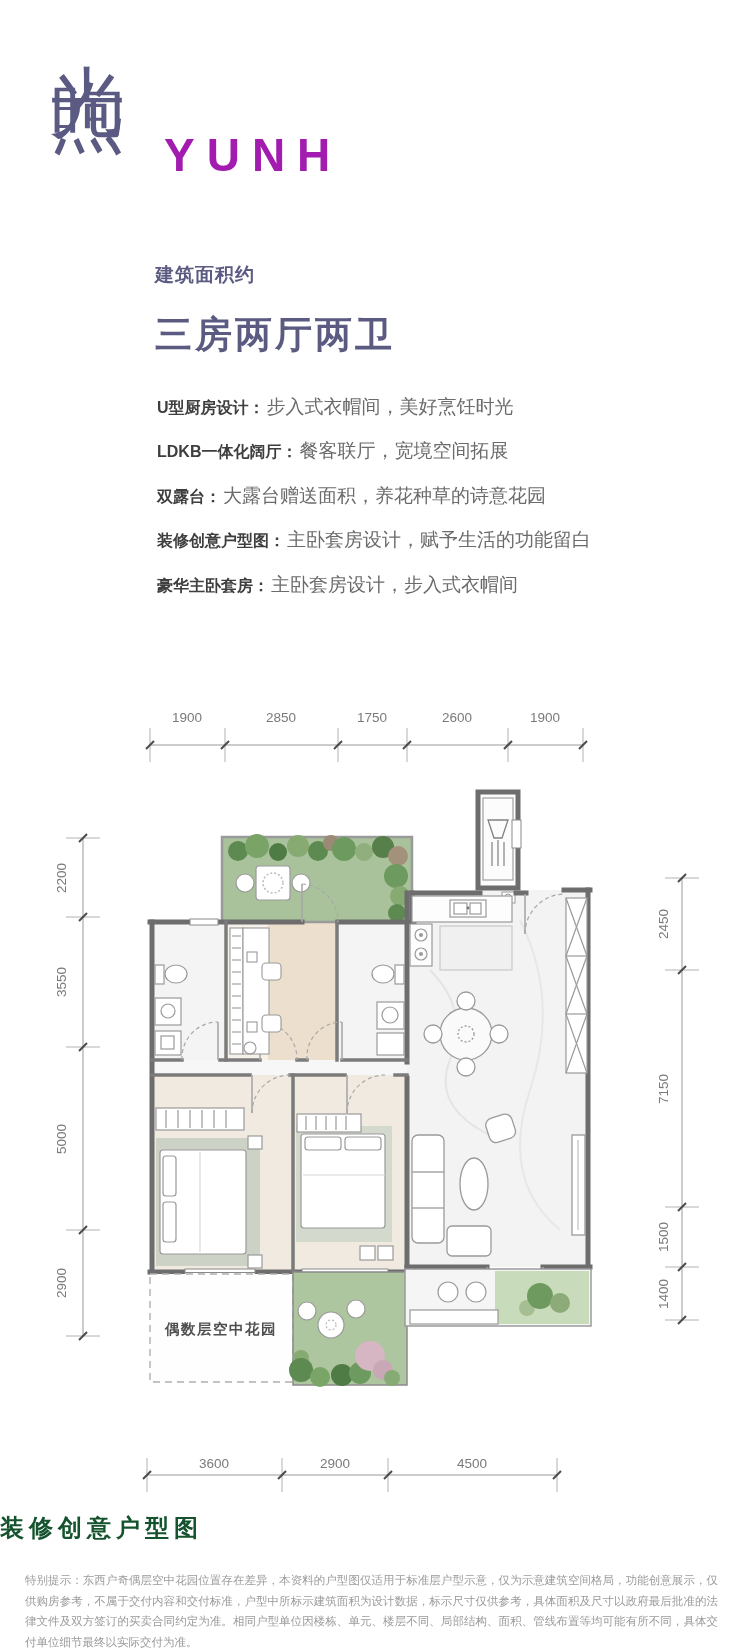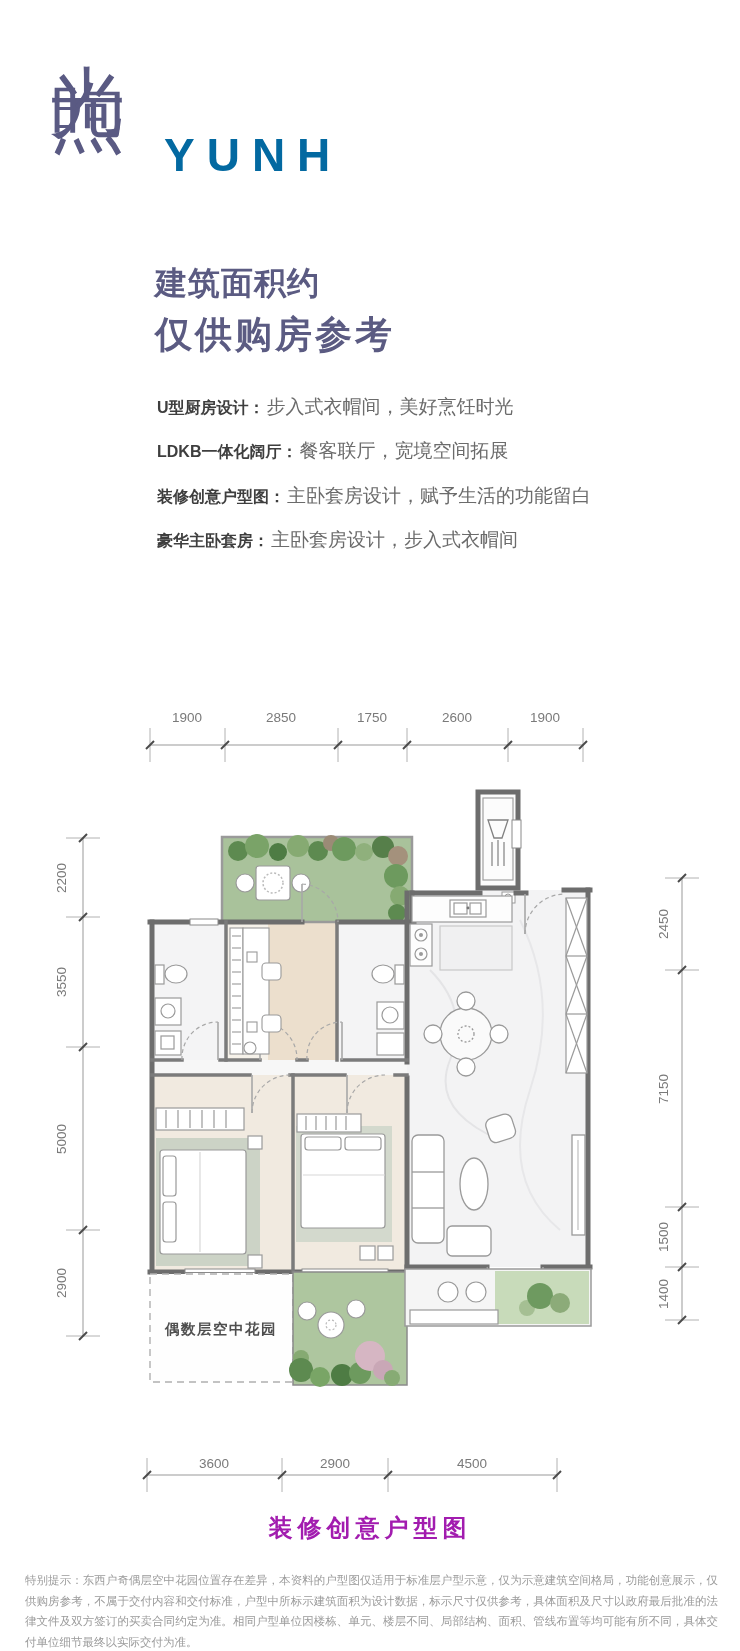--- a/index.html
+++ b/index.html
@@ -1,51 +1,52 @@
 <!DOCTYPE html>
 <html><head>
 <meta charset="utf-8">
 <style>
   html,body{margin:0;padding:0;background:#fff;}
   .page{position:relative;width:740px;height:1651px;background:#ffffff;overflow:hidden;
         font-family:"Liberation Sans","DejaVu Sans",sans-serif;}
   .brand-title{position:absolute;left:50px;top:4px;writing-mode:vertical-rl;text-orientation:upright;
         font-size:76px;line-height:1;letter-spacing:16px;color:#5a5a83;font-weight:500;}
   .watermark{position:absolute;left:164px;top:128px;font-size:46px;font-weight:800;
-        color:#0369a1;letter-spacing:12px;}
+        color:#a21caf;letter-spacing:12px;}
   .headline{position:absolute;left:155px;top:262px;color:#5b5b82;display:flex;align-items:baseline;}
-  .area-label{font-size:32px;font-weight:700;letter-spacing:1px;}
+  .area-label{font-size:19px;font-weight:700;letter-spacing:1px;}
   .area-value{font-size:47px;font-weight:500;letter-spacing:0.5px;}
   .rooms{position:absolute;left:155px;top:310px;font-size:37px;font-weight:700;color:#5b5b82;letter-spacing:3px;}
   .features{position:absolute;left:157px;top:392px;width:470px;}
   .feature{margin-bottom:15px;font-size:19px;color:#6b6b6b;white-space:nowrap;line-height:1.55;}
   .feature b{color:#3e3e3e;font-size:16px;margin-right:2px;}
   #floorplan{position:absolute;left:0;top:670px;}
   .dim{font-size:13.5px;fill:#7a7a7a;}
-  .caption{position:absolute;top:1512px;left:0;width:100%;text-align:center;
-        font-size:24px;font-weight:700;color:#a21caf;letter-spacing:5px;}
+  .caption{position:absolute;top:1512px;left:0;width:100%;
+        font-size:24px;font-weight:700;color:#14532d;letter-spacing:5px;}
   .disclaimer{position:absolute;left:25px;right:22px;top:1570px;font-size:11.5px;color:#9b9b9b;
         line-height:1.8;text-align:justify;}
 </style>
 </head>
 <body>
 
 <div class="page">
 
   <div class="brand-title">光煦</div>
   <div class="watermark">YUNH</div>
 
   <div class="headline">
     <span class="area-label">建筑面积约</span>
   </div>
-  <div class="rooms">仅供购房参考</div>
+  <div class="rooms">三房两厅两卫</div>
 
   <div class="features">
     <div class="feature"><b>U型厨房设计：</b><span>步入式衣帽间，美好烹饪时光</span></div>
     <div class="feature"><b>LDKB一体化阔厅：</b><span>餐客联厅，宽境空间拓展</span></div>
+    <div class="feature"><b>双露台：</b><span>大露台赠送面积，养花种草的诗意花园</span></div>
     <div class="feature"><b>装修创意户型图：</b><span>主卧套房设计，赋予生活的功能留白</span></div>
     <div class="feature"><b>豪华主卧套房：</b><span>主卧套房设计，步入式衣帽间</span></div>
   </div>
 
   <svg id="floorplan" width="740" height="830" viewBox="0 0 740 830">
 
     <g>
       <rect x="407" y="220" width="181" height="377" fill="#f3f3f4"></rect>
       <rect x="152" y="252" width="74" height="138" fill="#f4f4f5"></rect>
       <rect x="337" y="252" width="70" height="138" fill="#f4f4f5"></rect>

